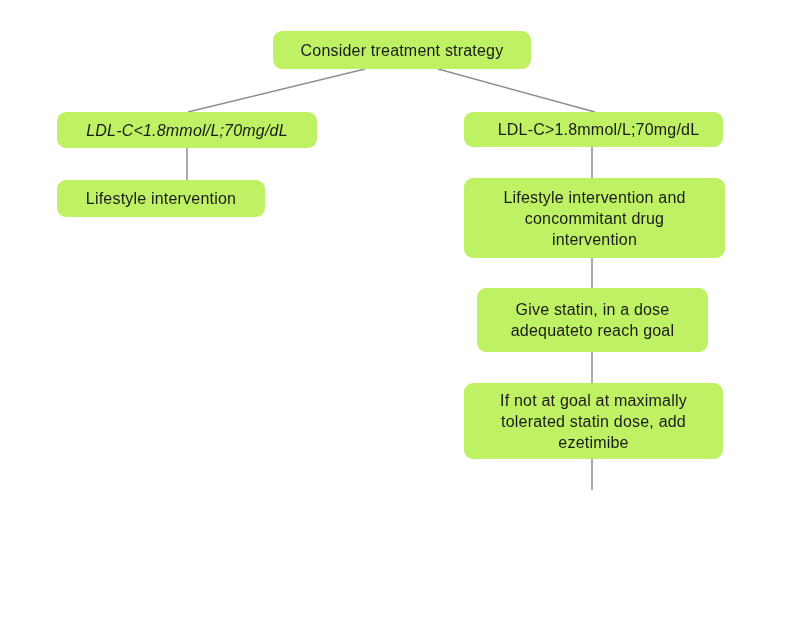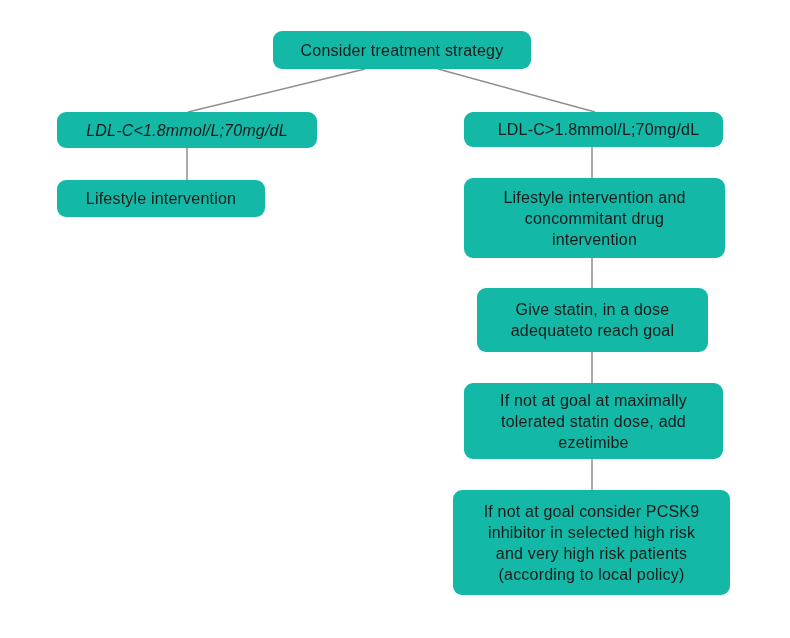--- a/index.html
+++ b/index.html
@@ -15,21 +15,21 @@
     position: absolute;
     left: 0; top: 0;
     width: 790px; height: 638px;
   }
   .connectors line {
     stroke: #8e8e8e;
     stroke-width: 1.5;
   }
   .node {
     position: absolute;
-    background: #14b8a6;
+    background: #bef264;
     border-radius: 9px;
     display: flex;
     align-items: center;
     justify-content: center;
     text-align: center;
     white-space: pre-line;
     font-size: 16px;
     line-height: 21px;
     letter-spacing: 0.2px;
     color: #1b1b1b;
@@ -72,18 +72,14 @@
 concommitant drug
 intervention</div>
 
   <div class="node n-rstep2">Give statin, in a dose
 adequateto reach goal</div>
 
   <div class="node n-rstep3">If not at goal at maximally
 tolerated statin dose, add
 ezetimibe</div>
 
-  <div class="node n-rstep4">If not at goal consider PCSK9
-inhibitor in selected high risk
-and very high risk patients
-(according to local policy)</div>
 
 </div>
 
 </body></html>

